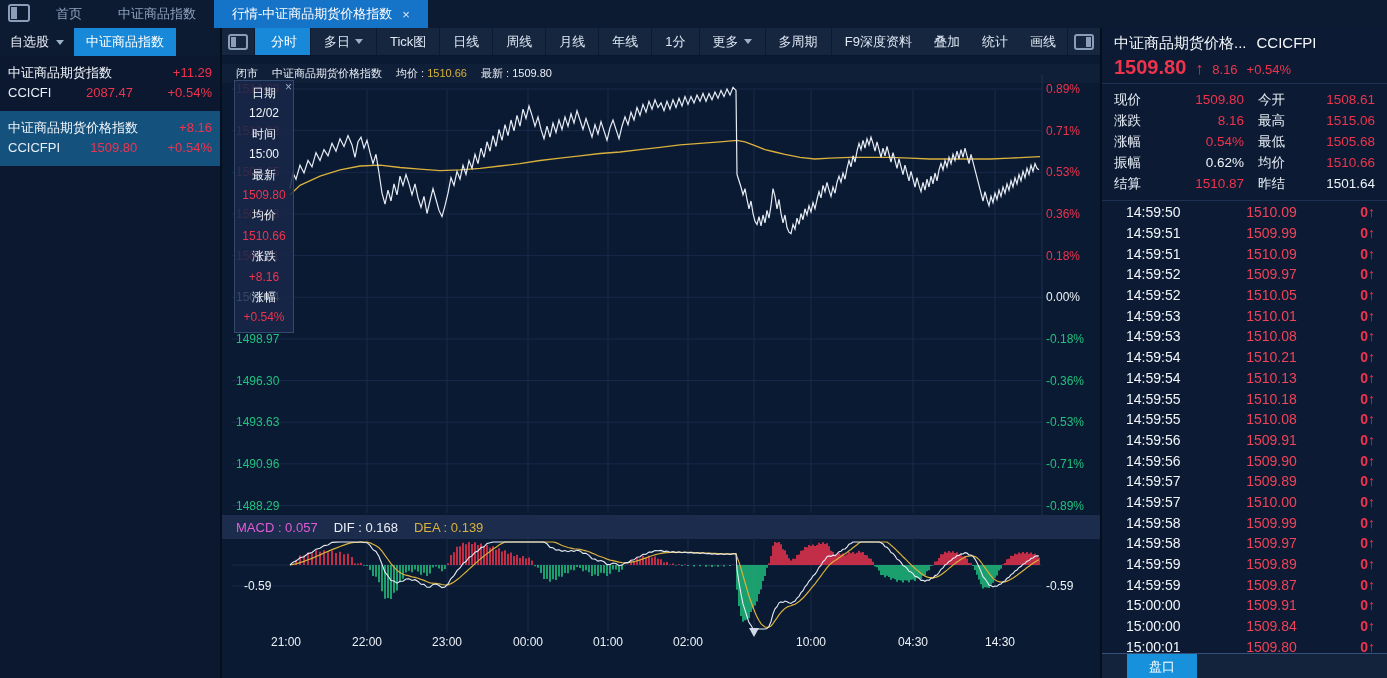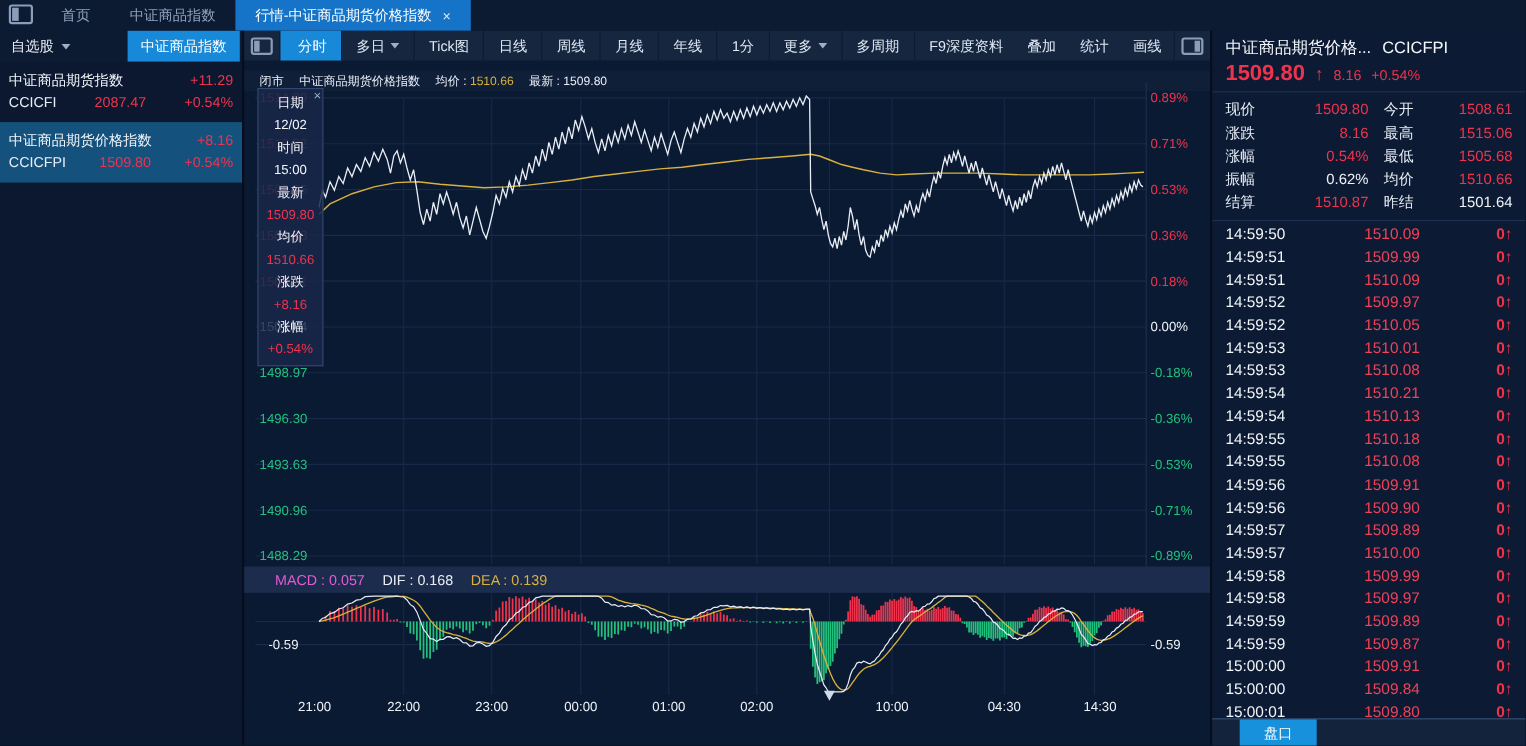--- a/index.html
+++ b/index.html
@@ -11,21 +11,21 @@
   
   #topnav{left:0;top:0;width:1387px;height:28px;background:#0d1b32;display:flex;align-items:stretch;}
   .panel-icon{width:22px;height:18px;border:2px solid #8b9db8;border-radius:3px;position:relative;margin:4px 8px 0 8px;}
   .panel-icon::after{content:"";position:absolute;left:1px;top:1px;bottom:1px;width:6px;background:#8b9db8;}
   .nav-tab{display:flex;align-items:center;padding:0 18px;font-size:13px;color:#8fa2bd;cursor:default;}
   .nav-tab.active{background:#1573c8;color:#fff;}
   .nav-tab .x{margin-left:10px;color:#dce6f2;font-size:13px;}
 
   
   #sidebar{left:0;top:28px;width:222px;height:650px;background:#0b1830;border-right:2px solid #050e1d;}
-  #sidebar-header{display:flex;align-items:center;height:28px;background:#0d1b32;gap:42px;}
+  #sidebar-header{display:flex;align-items:center;height:28px;background:#0d1b32;}
   #watch-group{display:flex;align-items:center;gap:7px;padding:0 10px;font-size:13px;color:#e9eef6;}
   .caret{width:0;height:0;border-left:4px solid transparent;border-right:4px solid transparent;border-top:5px solid #9db0ca;display:inline-block;}
   #watch-tab{height:28px;display:flex;align-items:center;padding:0 12px;background:#1789d8;color:#fff;font-size:13px;}
   .w-item{padding:7px 8px 8px 8px;}
   .w-item.selected{background:#14527d;}
   .w-row{display:flex;justify-content:space-between;align-items:baseline;font-size:13px;line-height:20px;}
   .w-name{color:#f2f6fb;}
   .w-code{color:#e9eef6;}
   .up{color:#f0334d;}
 
@@ -39,21 +39,21 @@
   .tb-btn.active{background:#1789d8;color:#fff;padding-left:16px;}
   .tb-right{margin-left:auto;display:flex;align-items:stretch;}
   .tb-btn.plain{border-right:none;padding:0 11px;}
 
   
   #infobar{left:222px;top:64px;width:878px;height:19px;background:#101f38;display:flex;align-items:center;gap:14px;font-size:11px;padding:0 14px;}
   #infobar .yellow{color:#d9b13c;}
 
   
   #main-chart{left:222px;top:75px;width:878px;height:440px;}
-  #macd-header{left:222px;top:515px;width:1018px;height:24px;background:#1c2c4c;display:flex;align-items:center;font-size:13px;gap:16px;padding:0 28px;}
+  #macd-header{left:222px;top:515px;width:1018px;height:24px;background:#1c2c4c;display:flex;align-items:center;font-size:13px;gap:16px;padding:0 14px;}
   .macd-pink{color:#e35bd8;}
   .macd-yellow{color:#d9b13c;}
   .mh-icons{margin-left:auto;display:flex;gap:10px;align-items:center;}
   .circle-ic{width:15px;height:15px;border-radius:50%;background:#8b9db8;color:#1c2c4c;font-size:11px;line-height:15px;text-align:center;font-weight:bold;}
   #macd-chart{left:222px;top:539px;width:878px;height:93px;}
   .macd-lbl{position:absolute;font-size:12px;color:#eef2f8;}
 
   
   #time-axis{left:222px;top:632px;width:724px;height:21px;background:#0a1a33;}
   .t-lbl{position:absolute;top:3px;font-size:12px;color:#eef2f8;transform:translateX(-50%);}
@@ -71,21 +71,21 @@
   #rp-price-row{display:flex;align-items:baseline;gap:9px;margin-top:3px;}
   #rp-price{font-size:20px;font-weight:bold;color:#f0334d;}
   #rp-arrow{font-size:16px;font-weight:bold;color:#f0334d;}
   #rp-chg,#rp-pct{font-size:13px;color:#f0334d;}
   #rp-quote{border-top:1px solid #1e3150;padding:5px 12px 6px 12px;}
   .q-row{display:flex;height:21px;align-items:center;font-size:13.5px;}
   .q-l{width:42px;color:#e7edf6;}
   .q-v{width:88px;text-align:right;}
   .q-l2{width:46px;margin-left:14px;color:#e7edf6;}
   .q-v2{flex:1;text-align:right;}
-  #tick-list{border-top:1px solid #1e3150;height:456px;overflow:hidden;padding:1px 12px 0 12px;}
+  #tick-list{border-top:1px solid #1e3150;height:456px;overflow:hidden;padding:1px 12px 0 24px;}
   .tick-row{display:flex;align-items:center;height:20.7px;font-size:14px;}
   .tick-t{width:72px;color:#f2f6fb;}
   .tick-p{flex:1;text-align:center;color:#f04258;}
   .tick-v{width:30px;text-align:right;color:#f0334d;font-weight:bold;}
   #rp-footer{position:absolute;left:0;bottom:0;width:100%;height:25px;background:#14233c;border-top:1px solid #32527a;}
   #pankou-btn{position:absolute;left:25px;top:0;height:25px;padding:0 22px;background:#1791dc;color:#fff;font-size:13px;display:flex;align-items:center;}
 
   
   #tooltip{left:234px;top:80px;width:60px;background:rgba(24,40,72,0.86);border:1px solid #33486e;padding:2px 0 4px 0;}
   .tt-row{height:20.4px;line-height:20.4px;text-align:center;font-size:12px;color:#f2f6fb;}

